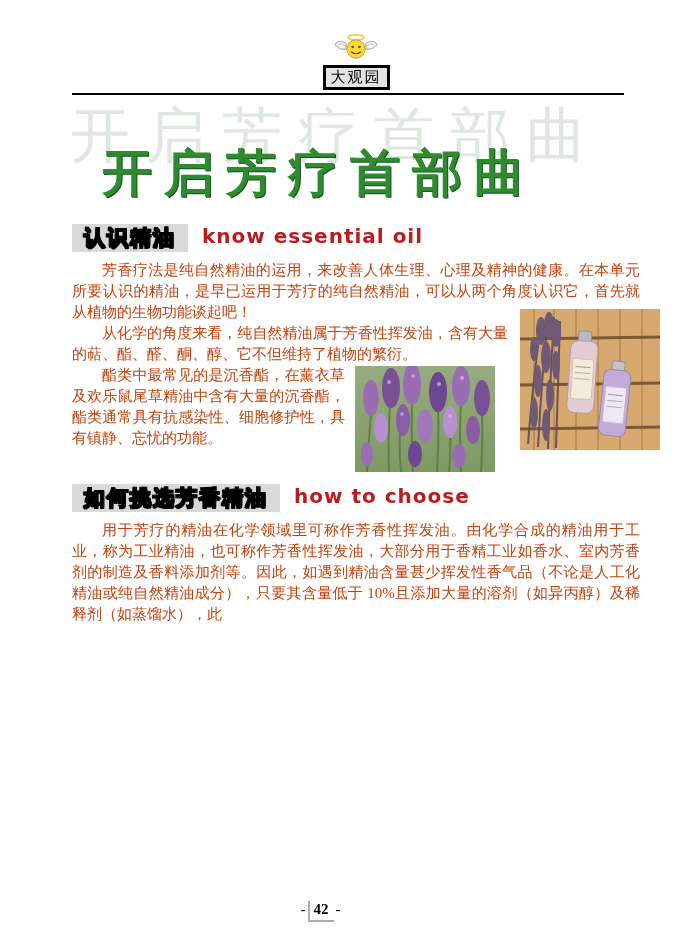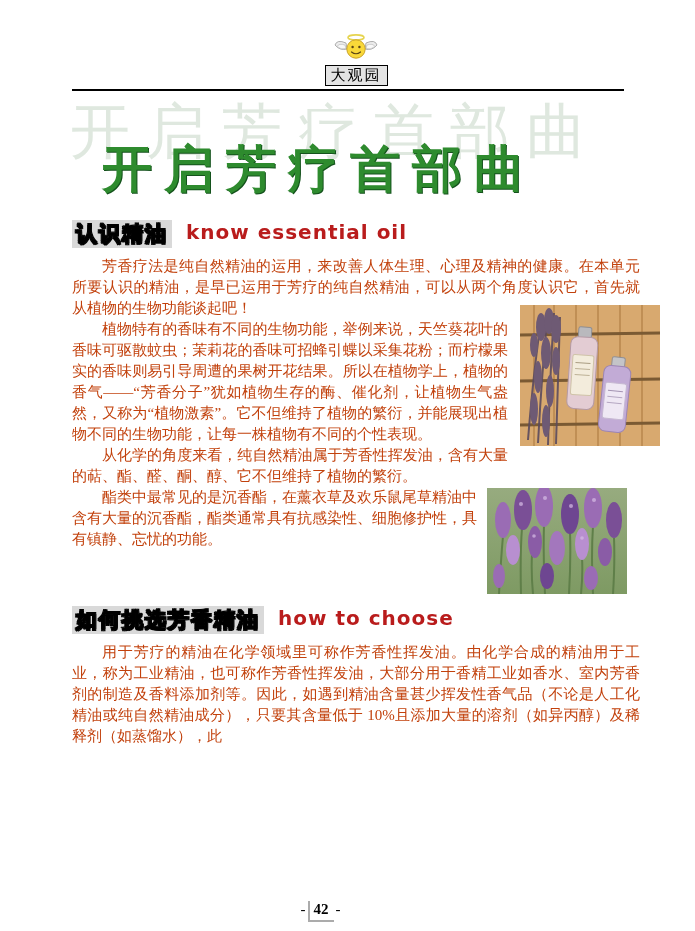--- a/index.html
+++ b/index.html
@@ -16,21 +16,21 @@
     position: relative;
     background: #fff;
   }
   
   .header { text-align: center; }
   .header .emoji { display: inline-block; height: 27px; }
   .site-box {
     display: inline-block;
     font-size: 15px; color: #000;
     background: #e4e4e4;
-    border: 1px solid #000000;
+    border: 3px solid #000000;
     padding: 0 5px 1px 5px;
     letter-spacing: 2px;
     line-height: 18px;
   }
   .header-rule {
     border: none; border-top: 2px solid #000;
     margin-top: 3px; width: 552px;
   }
   
   .title-wrap { position: relative; height: 112px; margin-top: 1px; }
@@ -52,21 +52,21 @@
   
   .sec-head { margin: 16px 0 8px 0; clear: none; }
   .sec-head .badge {
     display: inline-block;
     background: #d9d9d9;
     color: #ffffff;
     font-family: "DejaVu Sans", "Liberation Sans", sans-serif;
     font-weight: bold;
     font-size: 21px; line-height: 26px;
     letter-spacing: 2px;
-    padding: 1px 4px;
+    padding: 1px 12px;
     -webkit-text-stroke: 1.2px #000;
     text-shadow: -1px -1px 0 #000, 1px -1px 0 #000, -1px 1px 0 #000, 1px 1px 0 #000;
   }
   .sec-head .en {
     font-family: "DejaVu Sans", "Liberation Sans", sans-serif;
     font-weight: bold; font-style: normal;
     font-size: 20px; color: #b91c1c;
     margin-left: 14px; letter-spacing: 1px;
     vertical-align: 2px;
   }
@@ -187,21 +187,20 @@
         <rect x="88" y="52" width="13" height="11" rx="2" fill="#c4c4c8" stroke="#909095"></rect>
         <rect x="81" y="61" width="27" height="66" rx="7" fill="#c2abd6" stroke="#9c85b3"></rect>
         <rect x="84" y="78" width="21" height="36" rx="2" fill="#efe8f4" stroke="#c6b8d2"></rect>
         <line x1="87" y1="86" x2="102" y2="86" stroke="#a393b2" stroke-width="1"></line>
         <line x1="87" y1="92" x2="102" y2="92" stroke="#b5a7c2" stroke-width="1"></line>
         <line x1="87" y1="98" x2="102" y2="98" stroke="#b5a7c2" stroke-width="1"></line>
       </g>
     </svg>
   </span>
 
-  <p class="body-par">植物特有的香味有不同的生物功能，举例来说，天竺葵花叶的香味可驱散蚊虫；茉莉花的香味可招蜂引蝶以采集花粉；而柠檬果实的香味则易引导周遭的果树开花结果。所以在植物学上，植物的香气——“芳香分子”犹如植物生存的酶、催化剂，让植物生气盎然，又称为“植物激素”。它不但维持了植物的繁衍，并能展现出植物不同的生物功能，让每一株植物有不同的个性表现。</p>
   <p class="body-par">从化学的角度来看，纯自然精油属于芳香性挥发油，含有大量的萜、酯、醛、酮、醇、它不但维持了植物的繁衍。</p>
 
   <span class="photo photo-2">
     <svg width="140" height="106" viewBox="0 0 140 106">
       <defs>
         <linearGradient id="fieldbg" x1="0" y1="0" x2="0" y2="1">
           <stop offset="0" stop-color="#97ab7f"></stop>
             <stop offset="1" stop-color="#7e9a63"></stop>
         </linearGradient>
       </defs>

